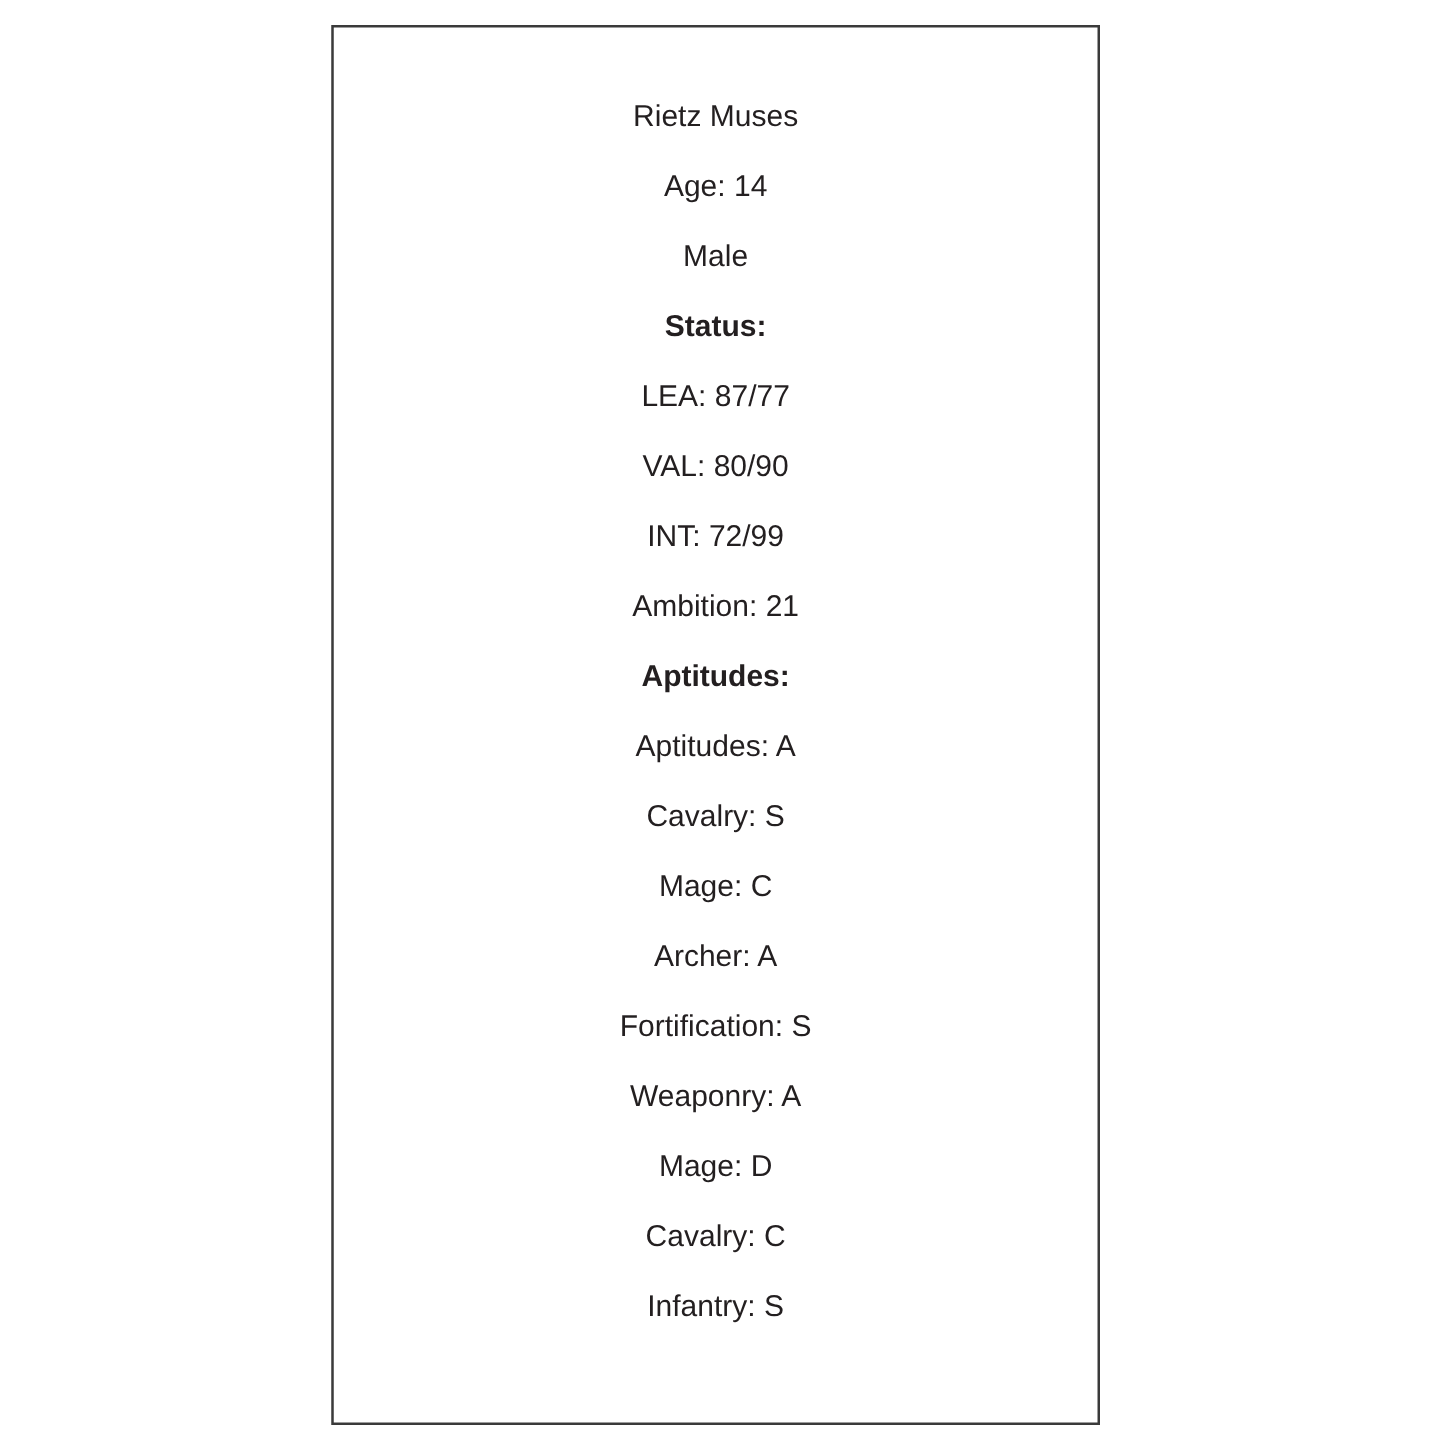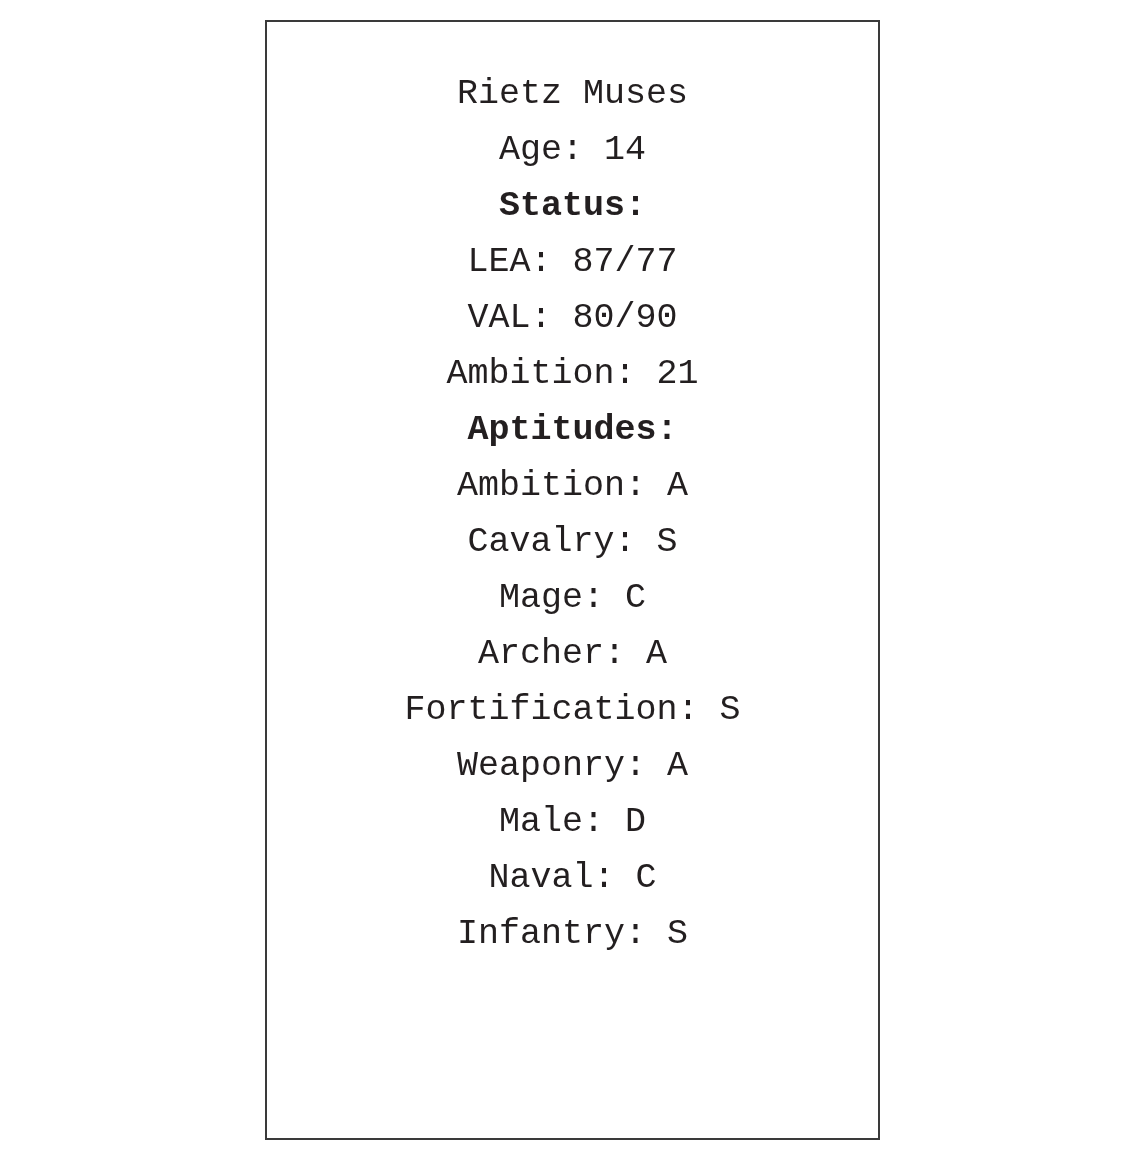--- a/index.html
+++ b/index.html
@@ -17,40 +17,42 @@
       left: 0; right: 0; top: 44px;
       text-align: center;
       font-family: "DejaVu Serif", "Liberation Serif", serif;
       color: #231f20;
       font-size: 36px;
     }
     .line {
       height: 56px;
       line-height: 56px;
       white-space: nowrap;
-      font-family: Liberation Mono, monospace;
-      font-size: 35px;
+      font-family: Liberation Sans, sans-serif;
+      font-size: 24px;
     }
     .line.bold { font-weight: bold; }
   </style>
 </head>
 <body>
 
 <div class="card">
   <div class="lines">
     <div class="line">Rietz Muses</div>
     <div class="line">Age: 14</div>
+    <div class="line">Male</div>
     <div class="line bold">Status:</div>
     <div class="line">LEA: 87/77</div>
     <div class="line">VAL: 80/90</div>
+    <div class="line">INT: 72/99</div>
     <div class="line">Ambition: 21</div>
     <div class="line bold">Aptitudes:</div>
-    <div class="line">Ambition: A</div>
+    <div class="line">Aptitudes: A</div>
     <div class="line">Cavalry: S</div>
     <div class="line">Mage: C</div>
     <div class="line">Archer: A</div>
     <div class="line">Fortification: S</div>
     <div class="line">Weaponry: A</div>
-    <div class="line">Male: D</div>
-    <div class="line">Naval: C</div>
+    <div class="line">Mage: D</div>
+    <div class="line">Cavalry: C</div>
     <div class="line">Infantry: S</div>
   </div>
 </div>
 
 </body></html>

